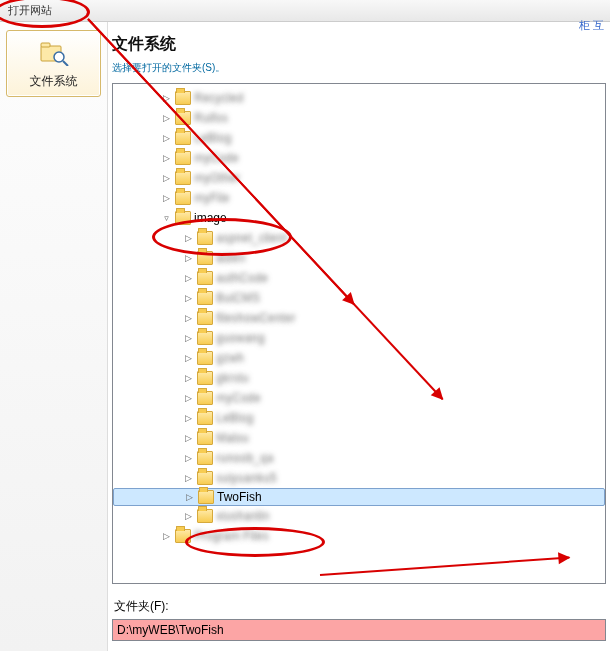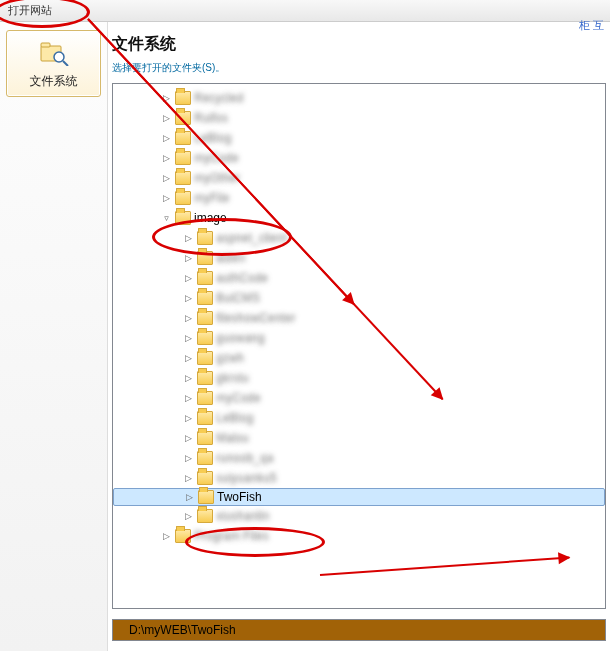--- a/index.html
+++ b/index.html
@@ -25,21 +25,21 @@
     .folder { width: 16px; height: 14px; background: linear-gradient(#ffe9a6, #f7cc52); border: 1px solid #d6a93b; border-radius: 1px; position: relative; }
     .folder::before { content: ""; position: absolute; top: -4px; left: 0; width: 7px; height: 4px; background: #f7cc52; border: 1px solid #d6a93b; border-bottom: none; border-radius: 1px 1px 0 0; }
     .nlabel { font-size: 12px; color: #000; }
     .nlabel.blur { color: transparent; text-shadow: 0 0 5px rgba(80,80,80,0.8); }
     .node.selected { background: #cde8ff; border: 1px solid #7da2ce; border-radius: 2px; height: 18px; }
     .depth-1 { padding-left: 48px; }
     .depth-2 { padding-left: 70px; }
     .footer { border-top: 0; padding: 0 4px 10px 4px; }
     .footer-row { display: flex; align-items: center; gap: 0; }
     .footer-label { font-size: 12px; color: #000; padding: 4px 2px; }
-    .path-input { flex: 1; border: 1px solid #828790; height: 22px; padding: 2px 16px; font-size: 12px; background: #a16207; }
+    .path-input { flex: 1; border: 1px solid #828790; height: 22px; padding: 2px 4px; font-size: 12px; background: #fca5a5; }
     
     .ann { position: absolute; pointer-events: none; }
     .ring { border: 3px solid #d80000; border-radius: 50%; }
     .arrow-line { position: absolute; height: 2px; background: #d80000; transform-origin: left center; }
     .arrow-line::after { content: ""; position: absolute; right: -1px; top: -5px; border-left: 12px solid #d80000; border-top: 6px solid transparent; border-bottom: 6px solid transparent; }
   </style>
 </head>
 <body>
 
 <div class="window">
@@ -230,20 +230,21 @@
               <div class="node depth-1">
                 <span class="exp">▷</span>
                 <span class="folder"></span>
                 <span class="nlabel blur">Program Files</span>
               </div>
             </li>
           </ul>
       </div>
 
       <div class="footer">
+        <div class="footer-label">文件夹(F):</div>
         <div class="footer-row">
           <input class="path-input" value="D:\myWEB\TwoFish" style="">
         </div>
       </div>
     </div>
   </div>
 </div>
 
 <div class="ann ring" style="left:-6px; top:-4px; width:96px; height:32px;"></div>
 <div class="ann ring" style="left:152px; top:218px; width:140px; height:38px;"></div>

